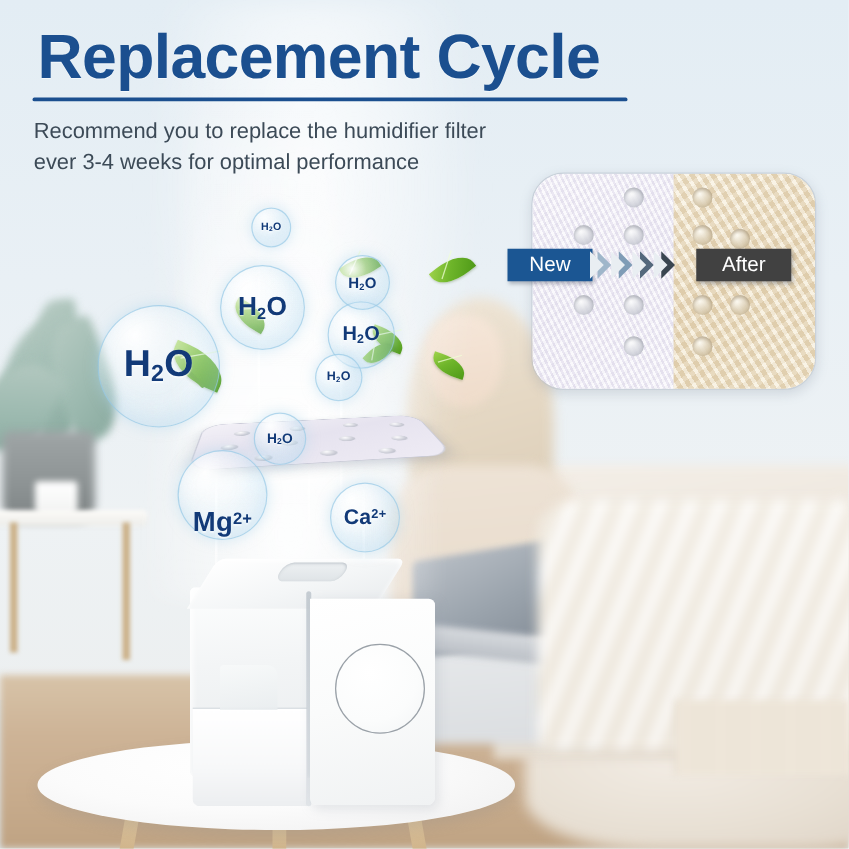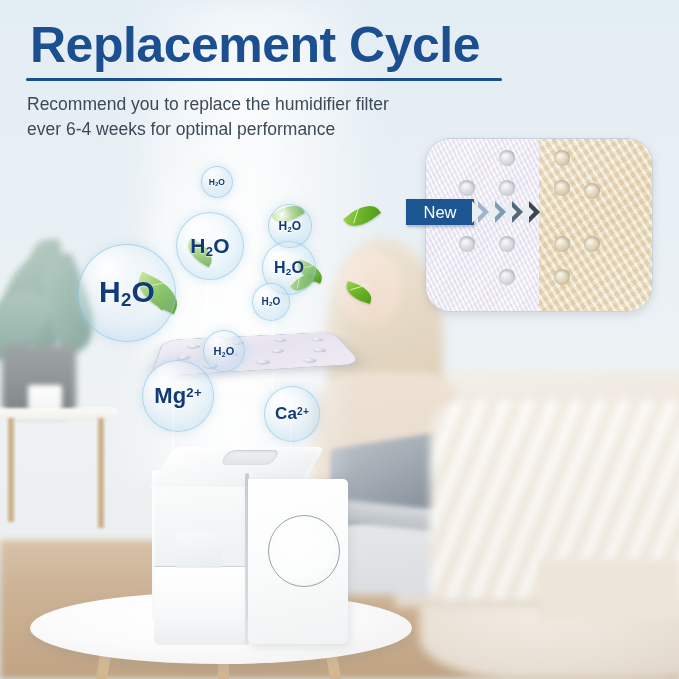--- a/index.html
+++ b/index.html
@@ -436,33 +436,33 @@
       </div>
       <div class="bubble" style="left: 252px; top: 283px; width: 36px; height: 36px;">
         <span class="lbl" style="font-size: 10px;">H<sub>2</sub>O</span>
       </div>
       <div class="bubble" style="left: 201px; top: 166px; width: 30px; height: 30px;">
         <span class="lbl" style="font-size: 8.5px;">H<sub>2</sub>O</span>
       </div>
       <div class="bubble" style="left: 203px; top: 330px; width: 40px; height: 40px;">
         <span class="lbl" style="font-size: 11px;">H<sub>2</sub>O</span>
       </div>
-      <div class="bubble" style="left: 142px; top: 360px; width: 70px; height: 70px;">
+      <div class="bubble" style="left: 142px; top: 360px; width: 70px; height: 70px; align-items: flex-end;">
         <span class="lbl" style="font-size: 22px;">Mg<sup>2+</sup></span>
       </div>
       <div class="bubble" style="left: 264px; top: 386px; width: 54px; height: 54px; justify-content: center;">
         <span class="lbl" style="font-size: 17px;">Ca<sup>2+</sup></span>
       </div>
     </div>
 
   <div class="header">
     <div class="title">Replacement Cycle</div>
     <div class="title-rule"></div>
     <div class="subtitle">Recommend you to replace the humidifier filter
-ever 6-4 weeks for optimal performance</div>
+ever 3-4 weeks for optimal performance</div>
   </div>
 
   <div class="compare">
     <div class="half half-new"></div>
     <div class="half half-after"></div>
 
     <div class="hole" style="left:73px; top:11px;"></div>
     <div class="hole" style="left:33px; top:41px;"></div>
     <div class="hole" style="left:73px; top:41px;"></div>
     <div class="hole" style="left:33px; top:97px;"></div>
@@ -471,20 +471,21 @@
 
     <div class="hole warm" style="left:128px; top:11px;"></div>
     <div class="hole warm" style="left:128px; top:41px;"></div>
     <div class="hole warm" style="left:158px; top:44px;"></div>
     <div class="hole warm" style="left:128px; top:97px;"></div>
     <div class="hole warm" style="left:158px; top:97px;"></div>
     <div class="hole warm" style="left:128px; top:130px;"></div>
   </div>
 
   <div class="badge badge-new">New</div>
+  <div class="badge badge-after">After</div>
   <div class="chev-row" id="chev-row">
       <div class="chev" style="left: -6px; border-left-color: rgb(233, 238, 242); border-top-width: 11px; border-bottom-width: 11px; z-index: 2;"></div>
       <div class="chev" style="left: 0px; border-left-color: rgb(159, 182, 202);"></div>
       <div class="chev" style="left: 11px; border-left-color: rgb(233, 238, 242); border-top-width: 11px; border-bottom-width: 11px; z-index: 2;"></div>
       <div class="chev" style="left: 17px; border-left-color: rgb(127, 156, 182);"></div>
       <div class="chev" style="left: 28px; border-left-color: rgb(233, 238, 242); border-top-width: 11px; border-bottom-width: 11px; z-index: 2;"></div>
       <div class="chev" style="left: 34px; border-left-color: rgb(84, 104, 124);"></div>
       <div class="chev" style="left: 45px; border-left-color: rgb(233, 238, 242); border-top-width: 11px; border-bottom-width: 11px; z-index: 2;"></div>
       <div class="chev" style="left: 51px; border-left-color: rgb(58, 70, 80);"></div>
     </div>

